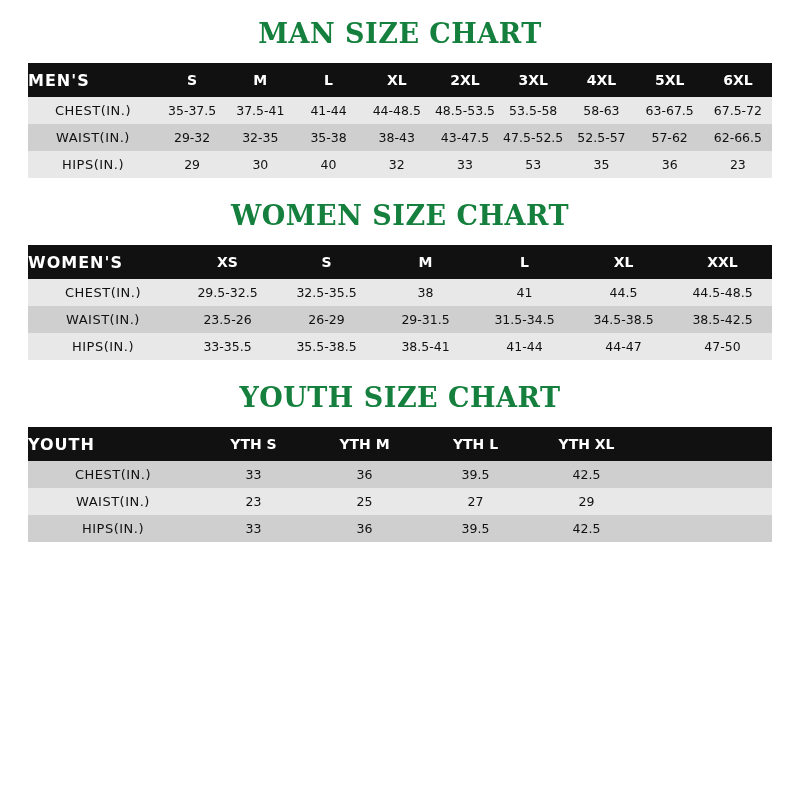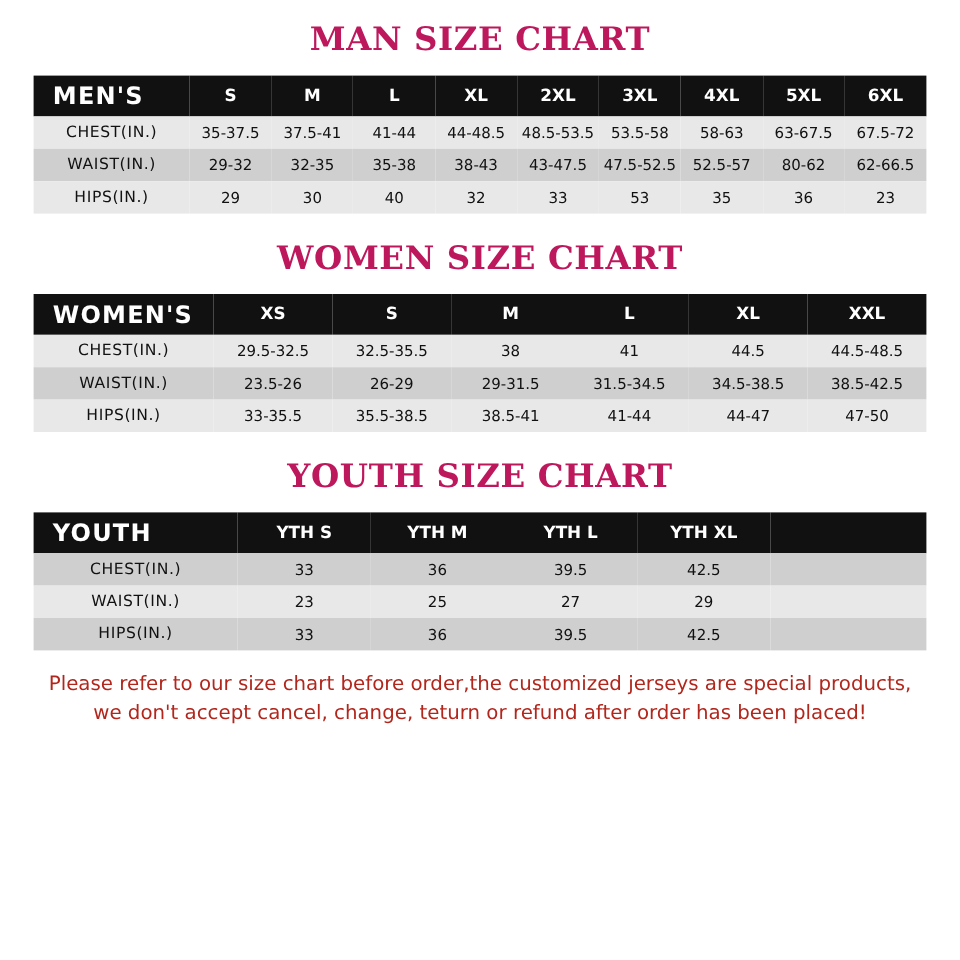--- a/index.html
+++ b/index.html
@@ -34,21 +34,21 @@
     color: #111111;
   }
   .section {
     padding: 0 28px;
   }
   .section-title {
     text-align: center;
     font-family: "DejaVu Serif", serif;
     font-weight: bold;
     font-size: 27px;
-    color: #be185d;
+    color: #15803d;
     letter-spacing: 0.5px;
   }
   table.size-table {
     width: 744px;
     margin: 0 auto;
     border-collapse: collapse;
     table-layout: fixed;
   }
   table.size-table th,
   table.size-table td {
@@ -62,22 +62,21 @@
   }
   table.size-table thead th {
     background: #111111;
     color: #ffffff;
     height: 34px;
     font-weight: bold;
     font-size: 14px;
   }
   table.size-table thead th.rowlabel {
     text-align: left;
-    padding-left: 16px;
-    font-size: 20px;
+    font-size: 16px;
     letter-spacing: 1px;
   }
   table.size-table tbody tr.alt-dark td {
     background: #cfcfcf;
   }
   table.size-table tbody tr.alt-light td {
     background: #e8e8e8;
   }
   table.size-table tbody td.rowlabel {
     text-align: center;
@@ -141,21 +140,21 @@
         </tr>
         <tr class="alt-dark">
           <td class="rowlabel">WAIST(IN.)</td>
           <td>29-32</td>
           <td>32-35</td>
           <td>35-38</td>
           <td>38-43</td>
           <td>43-47.5</td>
           <td>47.5-52.5</td>
           <td>52.5-57</td>
-          <td>80-62</td>
+          <td>57-62</td>
           <td>62-66.5</td>
         </tr>
         <tr class="alt-light">
           <td class="rowlabel">HIPS(IN.)</td>
           <td>29</td>
           <td>30</td>
           <td>40</td>
           <td>32</td>
           <td>33</td>
           <td>53</td>
@@ -256,18 +255,14 @@
           <td>39.5</td>
           <td>42.5</td>
           <td></td>
         </tr>
       </tbody>
     </table>
   </div>
 
   <div class="sp-10"></div>
 
-  <div class="footer-note">
-    <span class="footer-line">Please refer to our size chart before order,the customized jerseys are special products,</span>
-    <span class="footer-line">we don't accept cancel, change, teturn or refund after order has been placed!</span>
-  </div>
 
 </div>
 
 </body></html>

